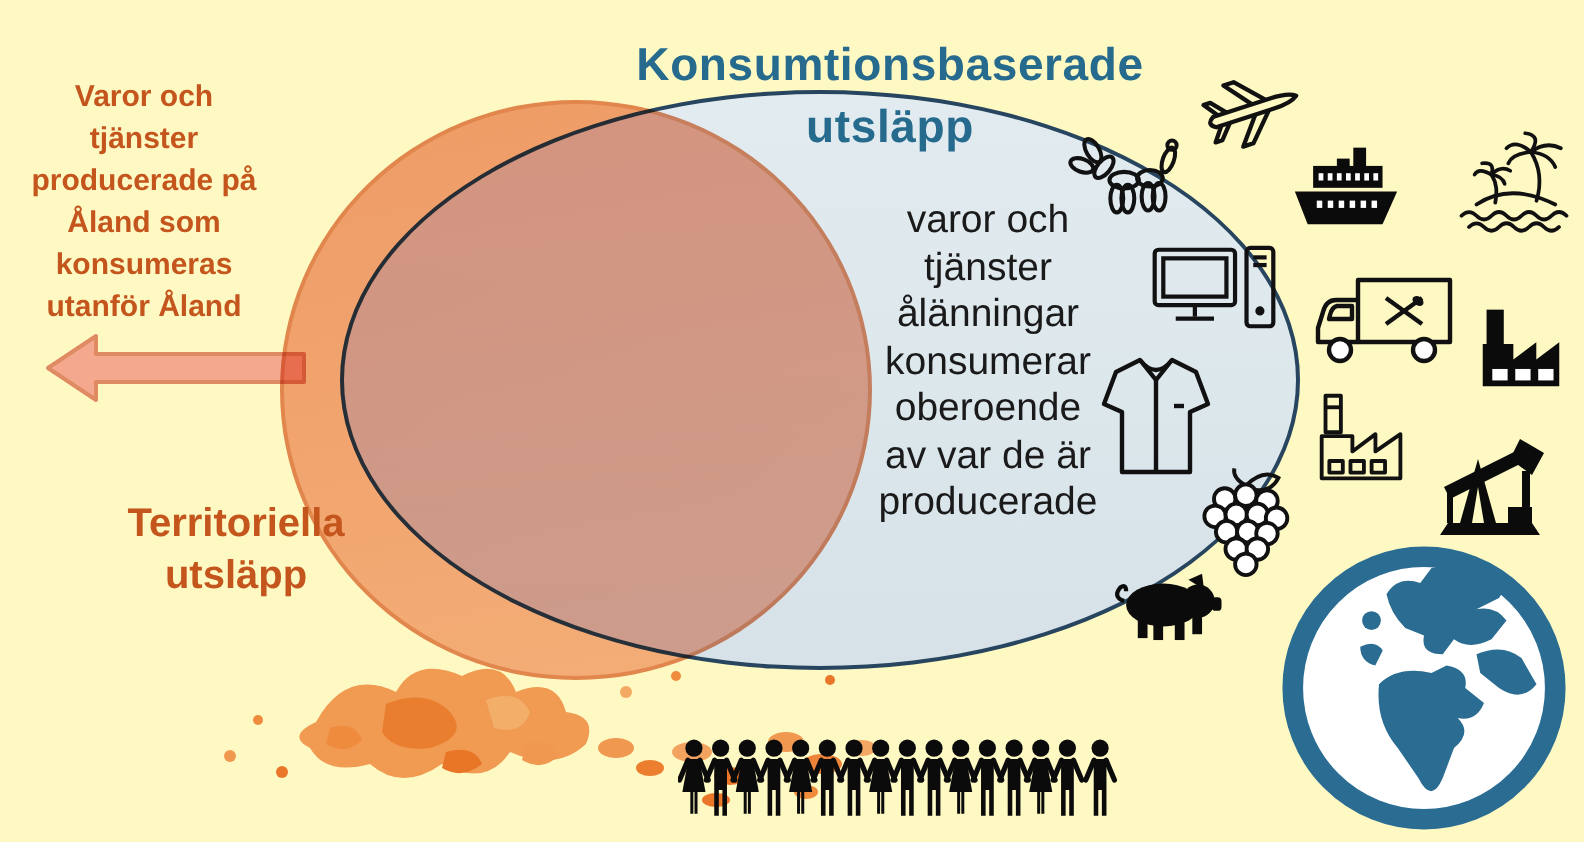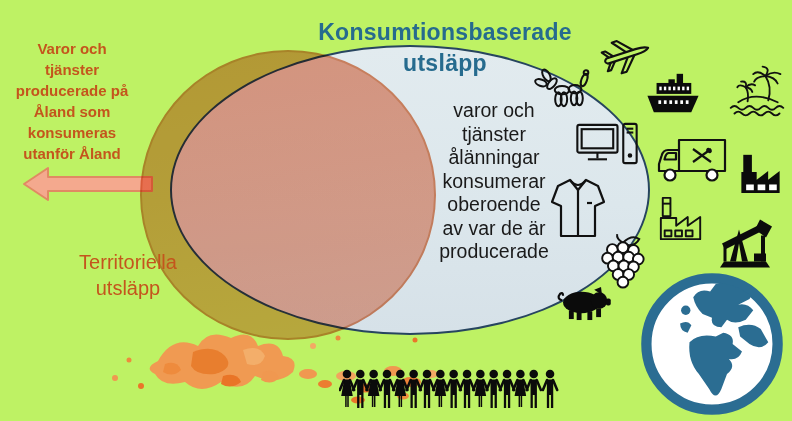--- a/index.html
+++ b/index.html
@@ -1,17 +1,17 @@
 <!DOCTYPE html>
 <html style="--title-teal: #266B8E; --orange-text: #C4551D; --territorial-fill: #F2A78F; --territorial-border: #E28A64; --consumption-fill: #DCE7EC; --consumption-border: #27455F; --globe-teal: #2B6D92; --arrow-fill: #F4A98E; --arrow-stroke: #E08A63; --map-orange: #ED7D31;"><head>
 <meta charset="utf-8">
 <style>
   html,body{margin:0;padding:0;background:#fff;}
   body{font-family:"Liberation Sans", sans-serif;}
-  .stage{position:relative;width:792px;height:421px;background:#bef264;overflow:hidden;}
+  .stage{position:relative;width:792px;height:421px;background:#fef9c3;overflow:hidden;}
   .abs{position:absolute;}
   .txt{white-space:pre-line;text-align:center;color:#1a1a1a;}
   .ellipse{border-radius:50%;}
   .ellipse.consumption{
     left:170px;top:45px;width:480px;height:290px;
     background:linear-gradient(180deg,#e2ebef 0%,var(--consumption-fill) 55%,#d6e1e8 100%);
     border:2px solid var(--consumption-border);
     box-sizing:border-box;z-index:2;
   }
   .ellipse.territorial{
@@ -22,21 +22,21 @@
   }
   .title{
     left:280px;top:17px;width:330px;font-size:23px;line-height:31px;font-weight:bold;
     color:var(--title-teal);letter-spacing:.3px;z-index:6;
   }
   .left-note{
     left:2px;top:38px;width:140px;font-size:15px;line-height:21px;font-weight:bold;
     color:var(--orange-text);z-index:6;
   }
   .territorial-label{
-    left:38px;top:249px;width:180px;font-size:20px;line-height:26px;font-weight:normal;
+    left:28px;top:249px;width:180px;font-size:20px;line-height:26px;font-weight:bold;
     color:var(--orange-text);z-index:6;
   }
   .overlap-text{left:178px;top:113px;width:220px;font-size:19px;line-height:26px;z-index:6;}
   .cons-text{left:392px;top:99px;width:204px;font-size:19.5px;line-height:23.5px;z-index:6;}
   .icon{z-index:5;}
   .icon svg{display:block;width:100%;height:100%;}
   .under{z-index:1;}
 </style>
 </head>
 <body>

